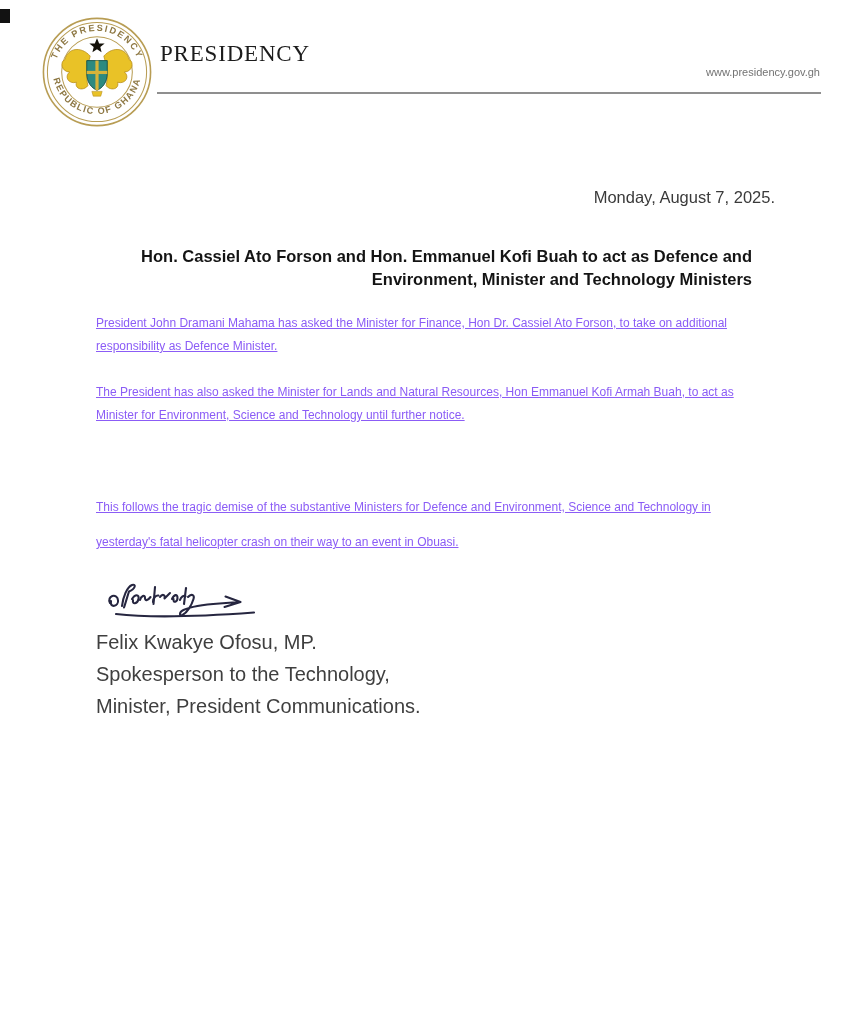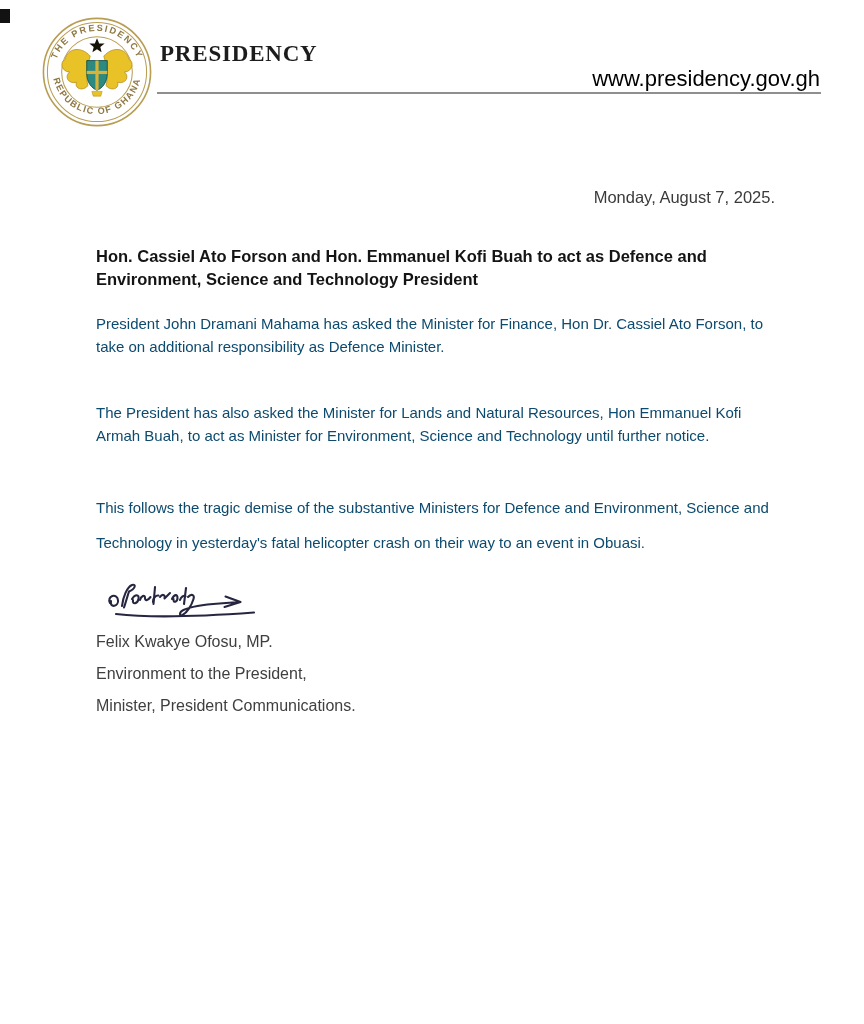--- a/index.html
+++ b/index.html
@@ -13,53 +13,54 @@
   
   .edge-mark{
     position:absolute;left:0;top:9px;width:10px;height:14px;
     background:#121212;
   }
   
   .seal{position:absolute;left:40px;top:15px;width:114px;height:114px;}
   .org-block{
     position:absolute;left:160px;top:41px;
     font-family:"Liberation Serif", serif;
-    font-weight:700;color:#1c1c1c;
+    font-weight:400;color:#1c1c1c;
     font-size:23px;line-height:25px;letter-spacing:0.8px;
   }
   .website{
     position:absolute;right:44px;top:66px;
-    font-size:22px;color:#000000;
+    font-size:11px;color:#737373;
   }
   .header-rule{
     position:absolute;left:157px;top:92px;width:664px;height:2px;
     background:#8f8f8f;
   }
   
   .date-line{
     position:absolute;left:96px;top:188px;width:679px;
     text-align:right;font-size:16.5px;color:#3a3a3a;
   }
   .doc-title{
-    position:absolute;left:96px;top:245px;width:672px;
-    text-align:left;font-weight:700;color:#141414;
+    position:absolute;left:80px;top:245px;width:672px;
+    text-align:right;font-weight:700;color:#141414;
     font-size:16.5px;line-height:23px;
   }
   .para{
     position:absolute;left:96px;width:676px;
-    font-size:15px;color:#0c4a6e;line-height:23px;
+    font-size:12px;color:#8b5cf6;line-height:23px;
     text-align:left;
+    text-decoration:underline;
   }
   .para-1{top:312px;}
-  .para-2{top:381px;margin-top:20px;}
+  .para-2{top:381px;}
   .para-3{top:466px;line-height:35px;margin-top:24px;}
   .signature{position:absolute;left:102px;top:572px;width:180px;height:50px;}
   .signoff{
     position:absolute;left:96px;top:626px;
-    font-size:16px;color:#3f3f3f;line-height:32px;
+    font-size:20px;color:#3f3f3f;line-height:32px;
   }
   .signoff div{height:32px;}
 </style>
 </head>
 <body>
 
 <div class="page">
 
   <div class="edge-mark"></div>
 
@@ -95,21 +96,21 @@
     <div>PRESIDENCY</div>
   </div>
 
   <div class="website">www.presidency.gov.gh</div>
   <div class="header-rule"></div>
 
   <div class="date-line">Monday, August 7, 2025.</div>
 
   <div class="doc-title">
     <div>Hon. Cassiel Ato Forson and Hon. Emmanuel Kofi Buah to act as Defence and</div>
-    <div>Environment, Science and Technology President</div>
+    <div>Environment, Minister and Technology Ministers</div>
   </div>
 
   <div class="para para-1">President John Dramani Mahama has asked the Minister for Finance, Hon Dr. Cassiel Ato Forson, to take on additional responsibility as Defence Minister.</div>
   <div class="para para-2">The President has also asked the Minister for Lands and Natural Resources, Hon Emmanuel Kofi Armah Buah, to act as Minister for Environment, Science and Technology until further notice.</div>
   <div class="para para-3">This follows the tragic demise of the substantive Ministers for Defence and Environment, Science and Technology in yesterday's fatal helicopter crash on their way to an event in Obuasi.</div>
 
   <svg class="signature" viewBox="0 0 180 50">
     <g fill="none" stroke="#262640" stroke-width="2.1" stroke-linecap="round" stroke-linejoin="round">
       <path d="M8,31 c-3.5,-7 7,-10.5 8,-3 c1,6 -8.5,9 -7,1"></path>
       <path d="M20,34 c1,-9 5,-19 10,-21 c4.5,-1.5 3.5,4 -3,6.5 c-2,6 -3.5,12 -5,16"></path>
@@ -121,17 +122,17 @@
       <path d="M70,27 c2,-4.5 5.5,-5.5 5.5,-1 c0,4 -4.5,5.5 -4,1"></path>
       <path d="M78,28 c1,-3 4,-5.5 5.5,-3.5"></path>
       <path d="M84,16 l-2,16"></path>
       <path d="M86,25 c3,-3.5 7,-2.5 5.5,2 c-2,6.5 -6.5,14 -11,16 c-3.5,1.5 -3.5,-3 1,-5 c8.5,-4 22,-5.5 36,-6.5 l13,-1 l8,-0.5 l-15,-5.5 m15,5.5 l-16,5"></path>
       <path d="M14,42 C 52,46.5 118,43 152,40.5"></path>
     </g>
   </svg>
 
   <div class="signoff">
     <div>Felix Kwakye Ofosu, MP.</div>
-    <div>Environment to the President,</div>
+    <div>Spokesperson to the Technology,</div>
     <div>Minister, President Communications.</div>
   </div>
 
 </div>
 
 </body></html>

